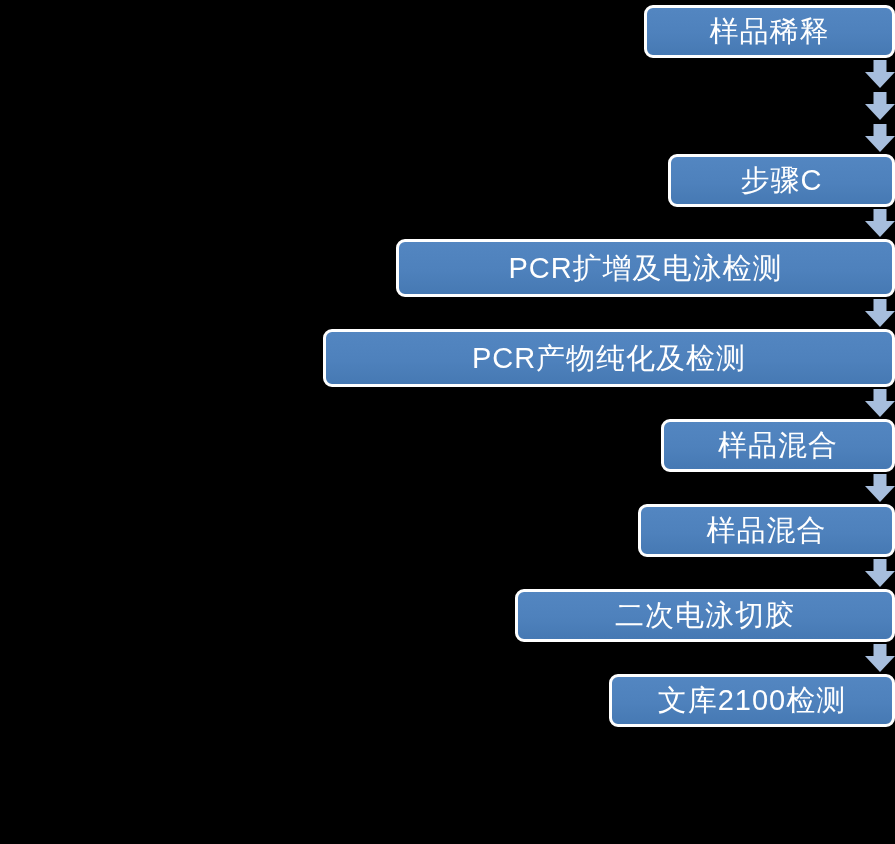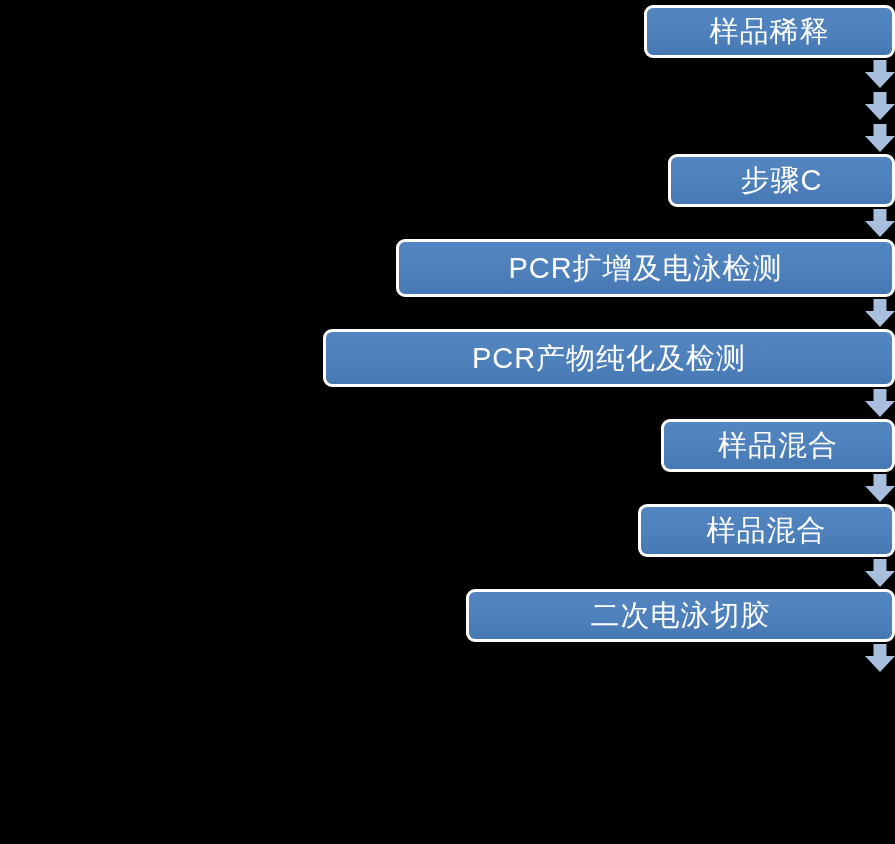--- a/index.html
+++ b/index.html
@@ -120,24 +120,27 @@
   <div class="node" style="width:257px">
     <span>样品混合</span>
   </div>
 
   <div class="arrow-slot">
     <svg width="30" height="28" viewBox="0 0 30 28" aria-hidden="true">
       <polygon points="8.5,0 21.5,0 21.5,12 30,12 15,28 0,12 8.5,12" fill="currentColor"></polygon>
     </svg>
   </div>
 
-  <div class="node" style="width:429px">
+  <div class="node" style="width:380px">
     <span>二次电泳切胶</span>
   </div>
 
   <div class="arrow-slot">
     <svg width="30" height="28" viewBox="0 0 30 28" aria-hidden="true">
       <polygon points="8.5,0 21.5,0 21.5,12 30,12 15,28 0,12 8.5,12" fill="currentColor"></polygon>
     </svg>
   </div>
 
+  <div class="node" style="width:286px">
+    <span>文库2100检测</span>
+  </div>
 
 </div>
 
 </body></html>

